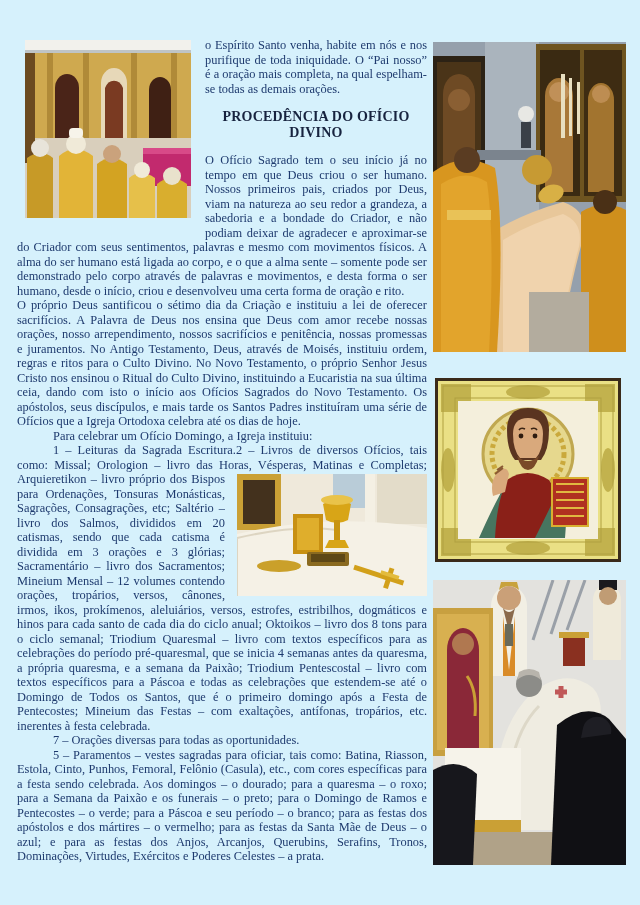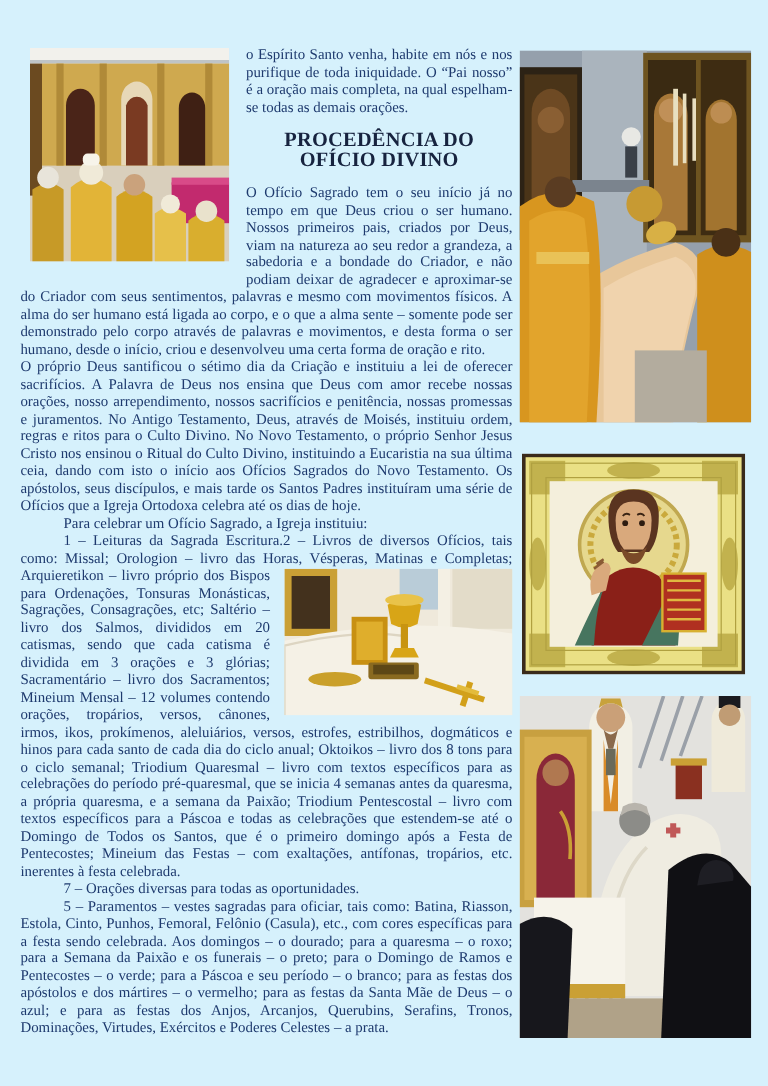--- a/index.html
+++ b/index.html
@@ -12,21 +12,21 @@
     color:#1e3a6e;
   }
   .main-col{
     position:absolute;left:17px;top:38px;width:410px;
     font-size:12.4px;line-height:14.5px;text-align:justify;
   }
   .main-col p{margin:0;}
   .main-col p.ind{text-indent:36px;}
   h1.doc-heading{
     margin:13px 0 12px 0;
-    font-size:17px;line-height:16px;
+    font-size:14px;line-height:16px;
     font-weight:bold;text-align:center;
     color:#17233f;letter-spacing:.2px;
   }
   figure{margin:0;padding:0;}
   .float-photo-left{
     float:left;width:166px;height:178px;
     margin:2px 14px 10px 8px;
   }
   .float-photo-right{
     float:right;width:190px;height:122px;
@@ -78,21 +78,21 @@
         <circle cx="147" cy="136" r="9" fill="#e9e2cc"></circle>
       </svg>
     </figure>
 
     <p>o Espírito Santo venha, habite em nós e nos purifique de toda iniquidade. O “Pai nosso” é a oração mais completa, na qual espelham-se todas as demais orações.</p>
 
     <h1 class="doc-heading">PROCEDÊNCIA DO OFÍCIO DIVINO</h1>
 
     <p>O Ofício Sagrado tem o seu início já no tempo em que Deus criou o ser humano. Nossos primeiros pais, criados por Deus, viam na natureza ao seu redor a grandeza, a sabedoria e a bondade do Criador, e não podiam deixar de agradecer e aproximar-se do Criador com seus sentimentos, palavras e mesmo com movimentos físicos. A alma do ser humano está ligada ao corpo, e o que a alma sente – somente pode ser demonstrado pelo corpo através de palavras e movimentos, e desta forma o ser humano, desde o início, criou e desenvolveu uma certa forma de oração e rito.</p>
     <p>O próprio Deus santificou o sétimo dia da Criação e instituiu a lei de oferecer sacrifícios. A Palavra de Deus nos ensina que Deus com amor recebe nossas orações, nosso arrependimento, nossos sacrifícios e penitência, nossas promessas e juramentos. No Antigo Testamento, Deus, através de Moisés, instituiu ordem, regras e ritos para o Culto Divino. No Novo Testamento, o próprio Senhor Jesus Cristo nos ensinou o Ritual do Culto Divino, instituindo a Eucaristia na sua última ceia, dando com isto o início aos Ofícios Sagrados do Novo Testamento. Os apóstolos, seus discípulos, e mais tarde os Santos Padres instituíram uma série de Ofícios que a Igreja Ortodoxa celebra até os dias de hoje.</p>
-    <p class="ind">Para celebrar um Ofício Sagrado, a Igreja instituiu:</p>
+    <p class="ind">Para celebrar um Ofício Domingo, a Igreja instituiu:</p>
 
     <p class="ind">
       <span>1 – Leituras da Sagrada Escritura.2 – Livros de diversos Ofícios, tais como: Missal; Orologion – livro das Horas, Vésperas, Matinas e Completas;</span>
       <span class="float-photo-right">
         <svg class="photo" viewBox="0 0 190 122" preserveAspectRatio="none">
           <rect width="190" height="122" fill="#efe9db"></rect>
           <rect x="0" y="0" width="44" height="56" fill="#caa035"></rect>
           <rect x="6" y="6" width="32" height="44" fill="#43311d"></rect>
           <rect x="96" y="0" width="34" height="34" fill="#b9ccd8"></rect>
           <rect x="140" y="0" width="50" height="50" fill="#e3dcc9"></rect>

